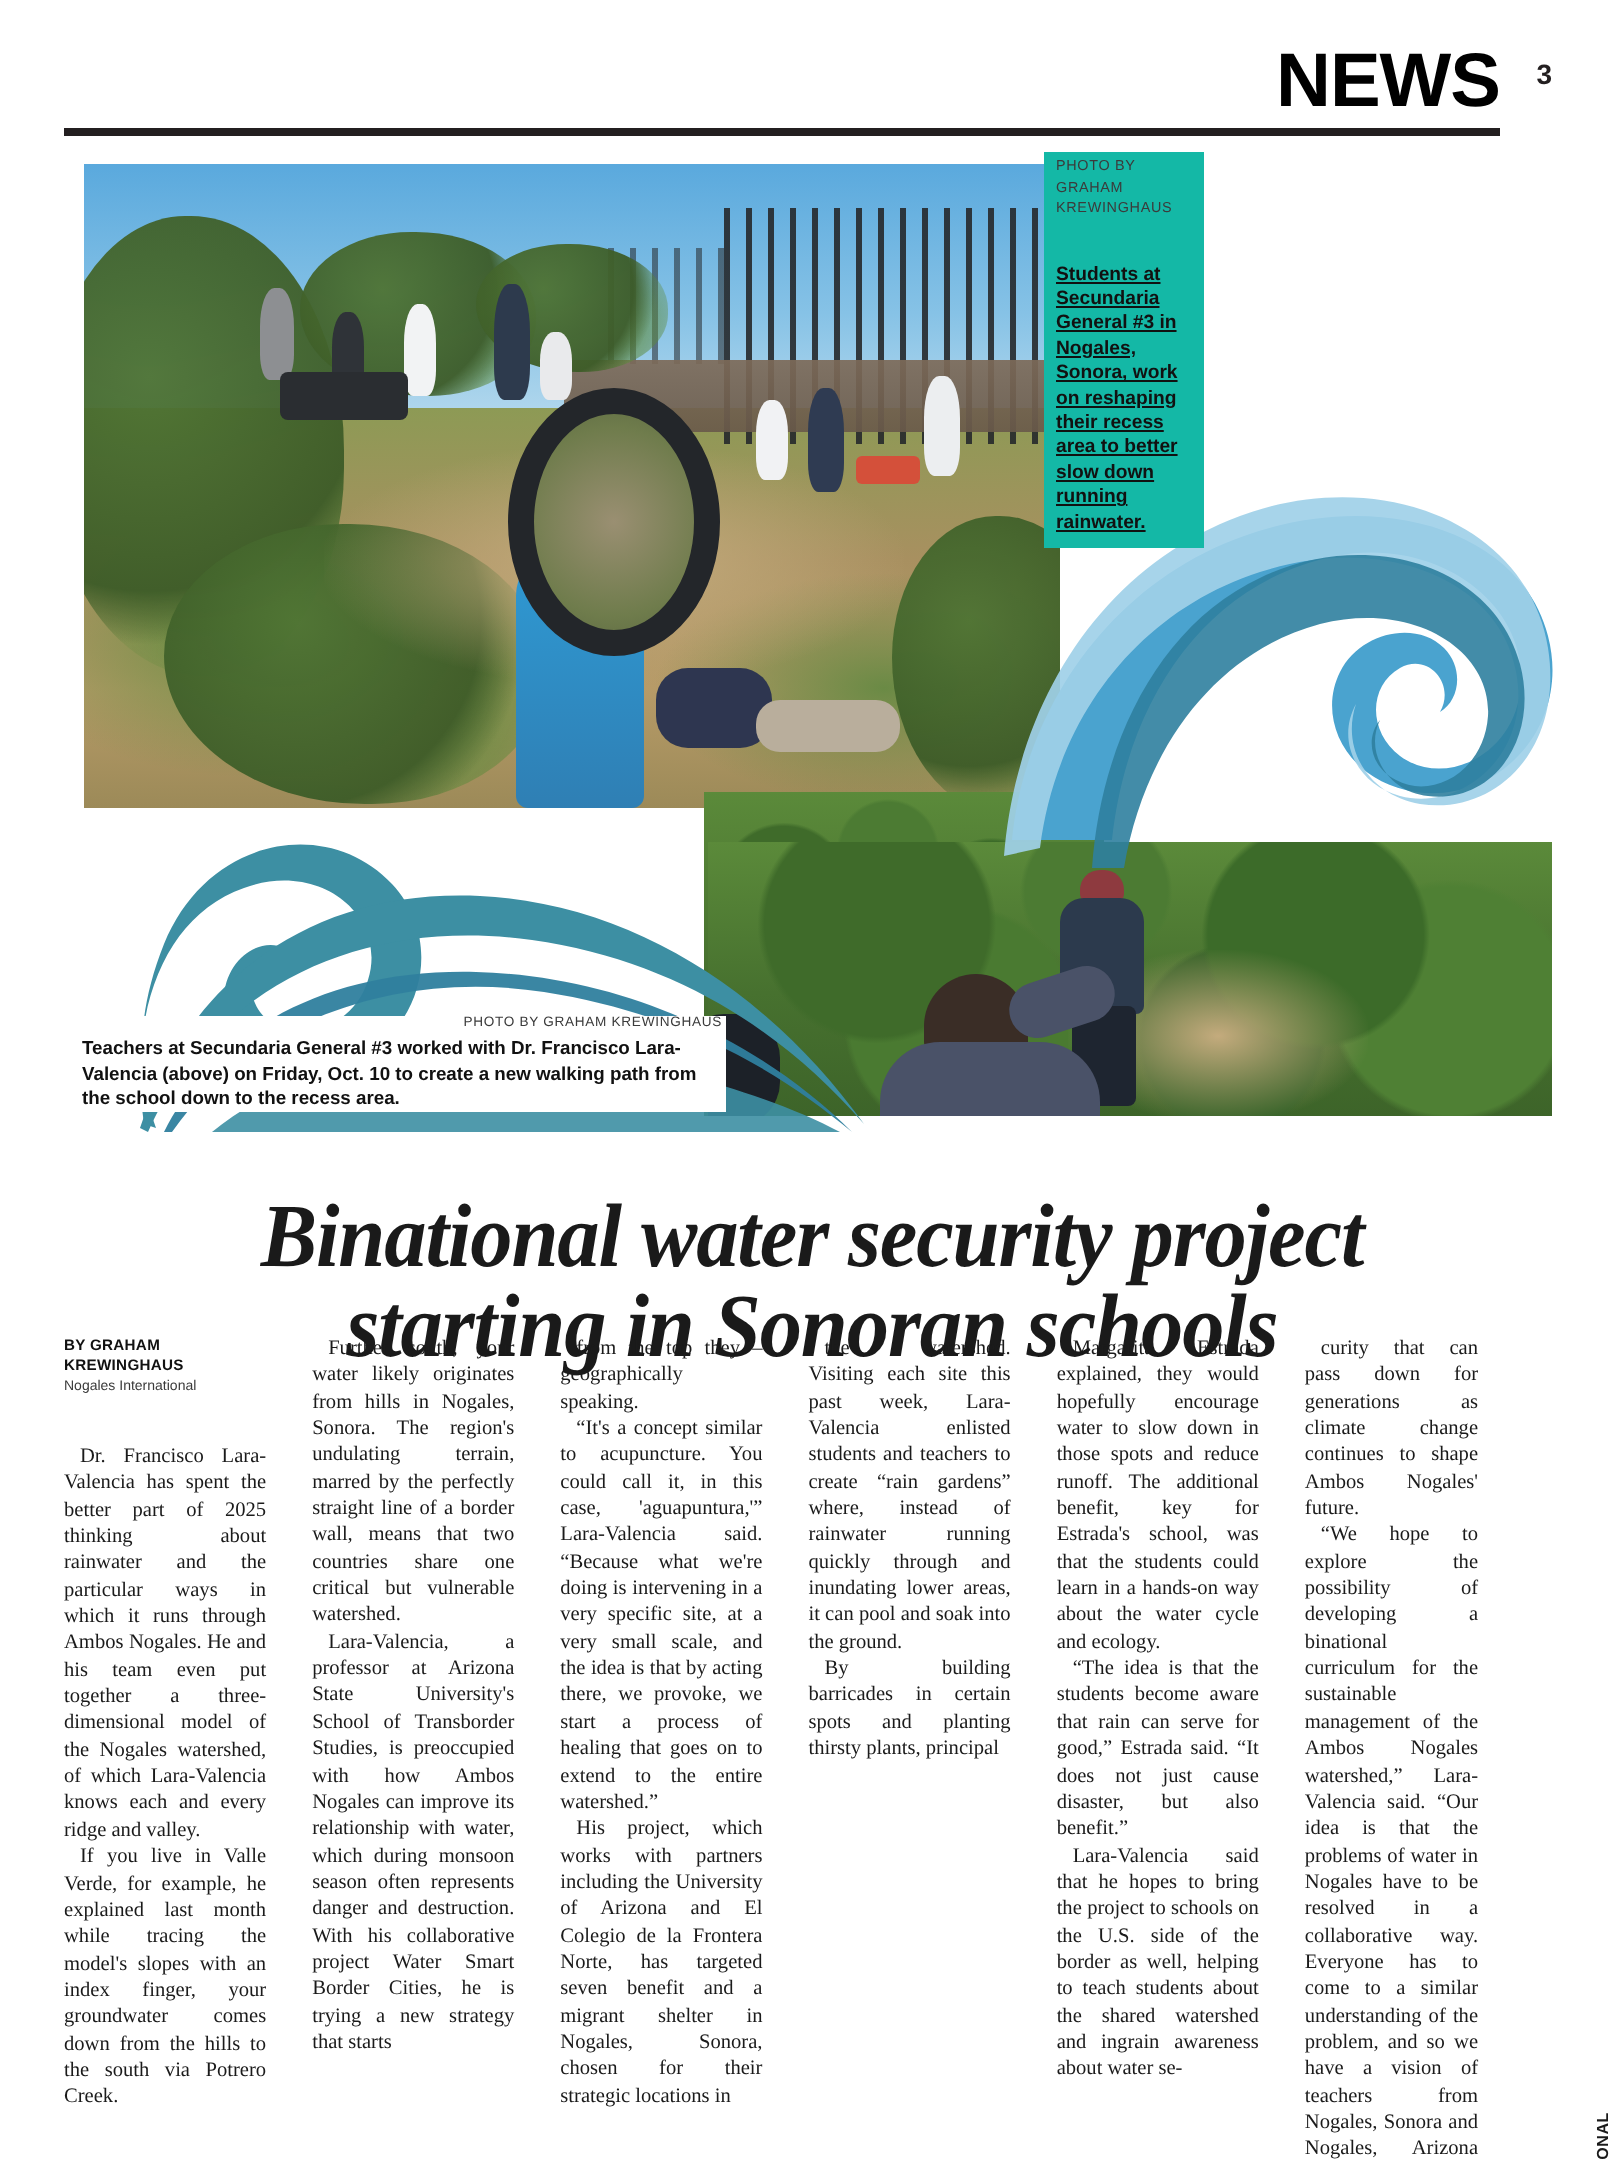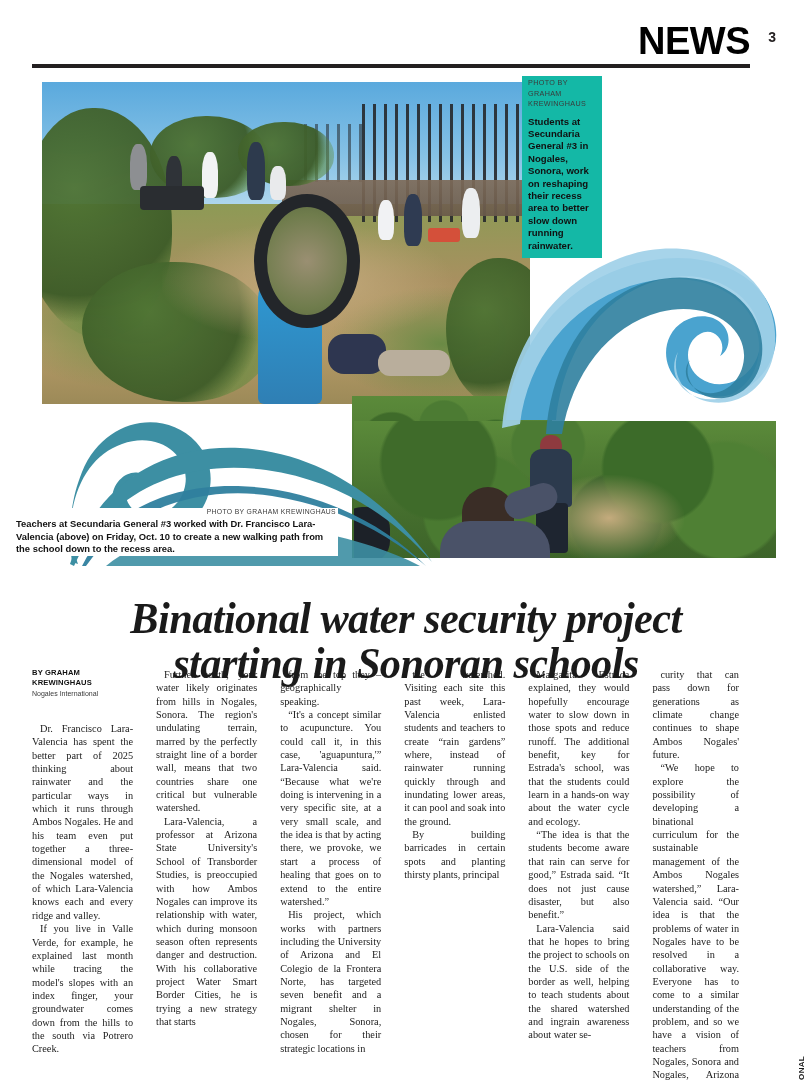--- a/index.html
+++ b/index.html
@@ -199,32 +199,33 @@
   }
   .credit-kicker {
     font-family: "Liberation Sans", sans-serif;
     font-size: 7.2px;
     letter-spacing: .35px;
     line-height: 10.5px;
     color: #3b3b3b;
     text-transform: uppercase;
   }
   .credit-caption {
-    margin-top: 6px;
+    margin-top: 22px;
     font-family: "Liberation Sans", sans-serif;
     font-weight: bold;
     font-size: 9.6px;
     line-height: 12.4px;
     color: #111111;
+    text-decoration: underline;
   }
 
   
   .caption-block {
     position: absolute;
-    left: 16px;
+    left: 41px;
     top: 508px;
     width: 322px;
     background: #fff;
     z-index: 7;
   }
   .caption-credit {
     text-align: right;
     font-size: 6.8px;
     letter-spacing: .35px;
     color: #3b3b3b;

